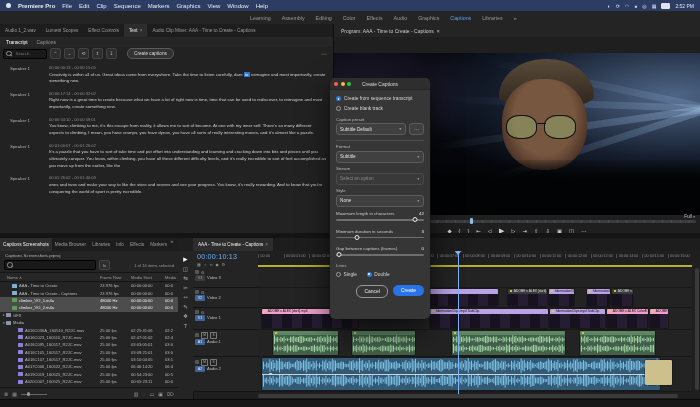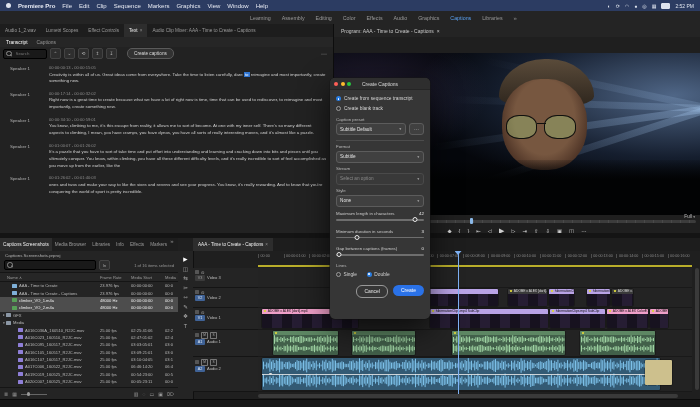--- a/index.html
+++ b/index.html
@@ -536,20 +536,30 @@
     <div class="tools" id="timeline-tools">
         <span class="tool active">▶</span>
         <span class="tool">◫</span>
         <span class="tool">⇆</span>
         <span class="tool">✂</span>
         <span class="tool">⇿</span>
         <span class="tool">✎</span>
         <span class="tool">❖</span>
         <span class="tool">T</span>
       </div>
+    <div class="tl-head">
+      <div class="tc">00:00:10:13</div>
+      <div class="tl-mini-icons" id="tl-mini-icons">
+          <span>▦</span>
+          <span>∩</span>
+          <span>∞</span>
+          <span>◆</span>
+          <span>⚙</span>
+        </div>
+    </div>
     <div class="tl-ruler" id="tl-ruler">
         <span class="rlabel" style="left: 0px;">00:00</span>
         <span class="rlabel" style="left: 25.6px;">00:00:01:00</span>
         <span class="rlabel" style="left: 51.2px;">00:00:02:00</span>
         <span class="rlabel" style="left: 76.8px;">00:00:03:00</span>
         <span class="rlabel" style="left: 102.4px;">00:00:04:00</span>
         <span class="rlabel" style="left: 128px;">00:00:05:00</span>
         <span class="rlabel" style="left: 153.6px;">00:00:06:00</span>
         <span class="rlabel" style="left: 179.2px;">00:00:07:00</span>
         <span class="rlabel" style="left: 204.8px;">00:00:08:00</span>

